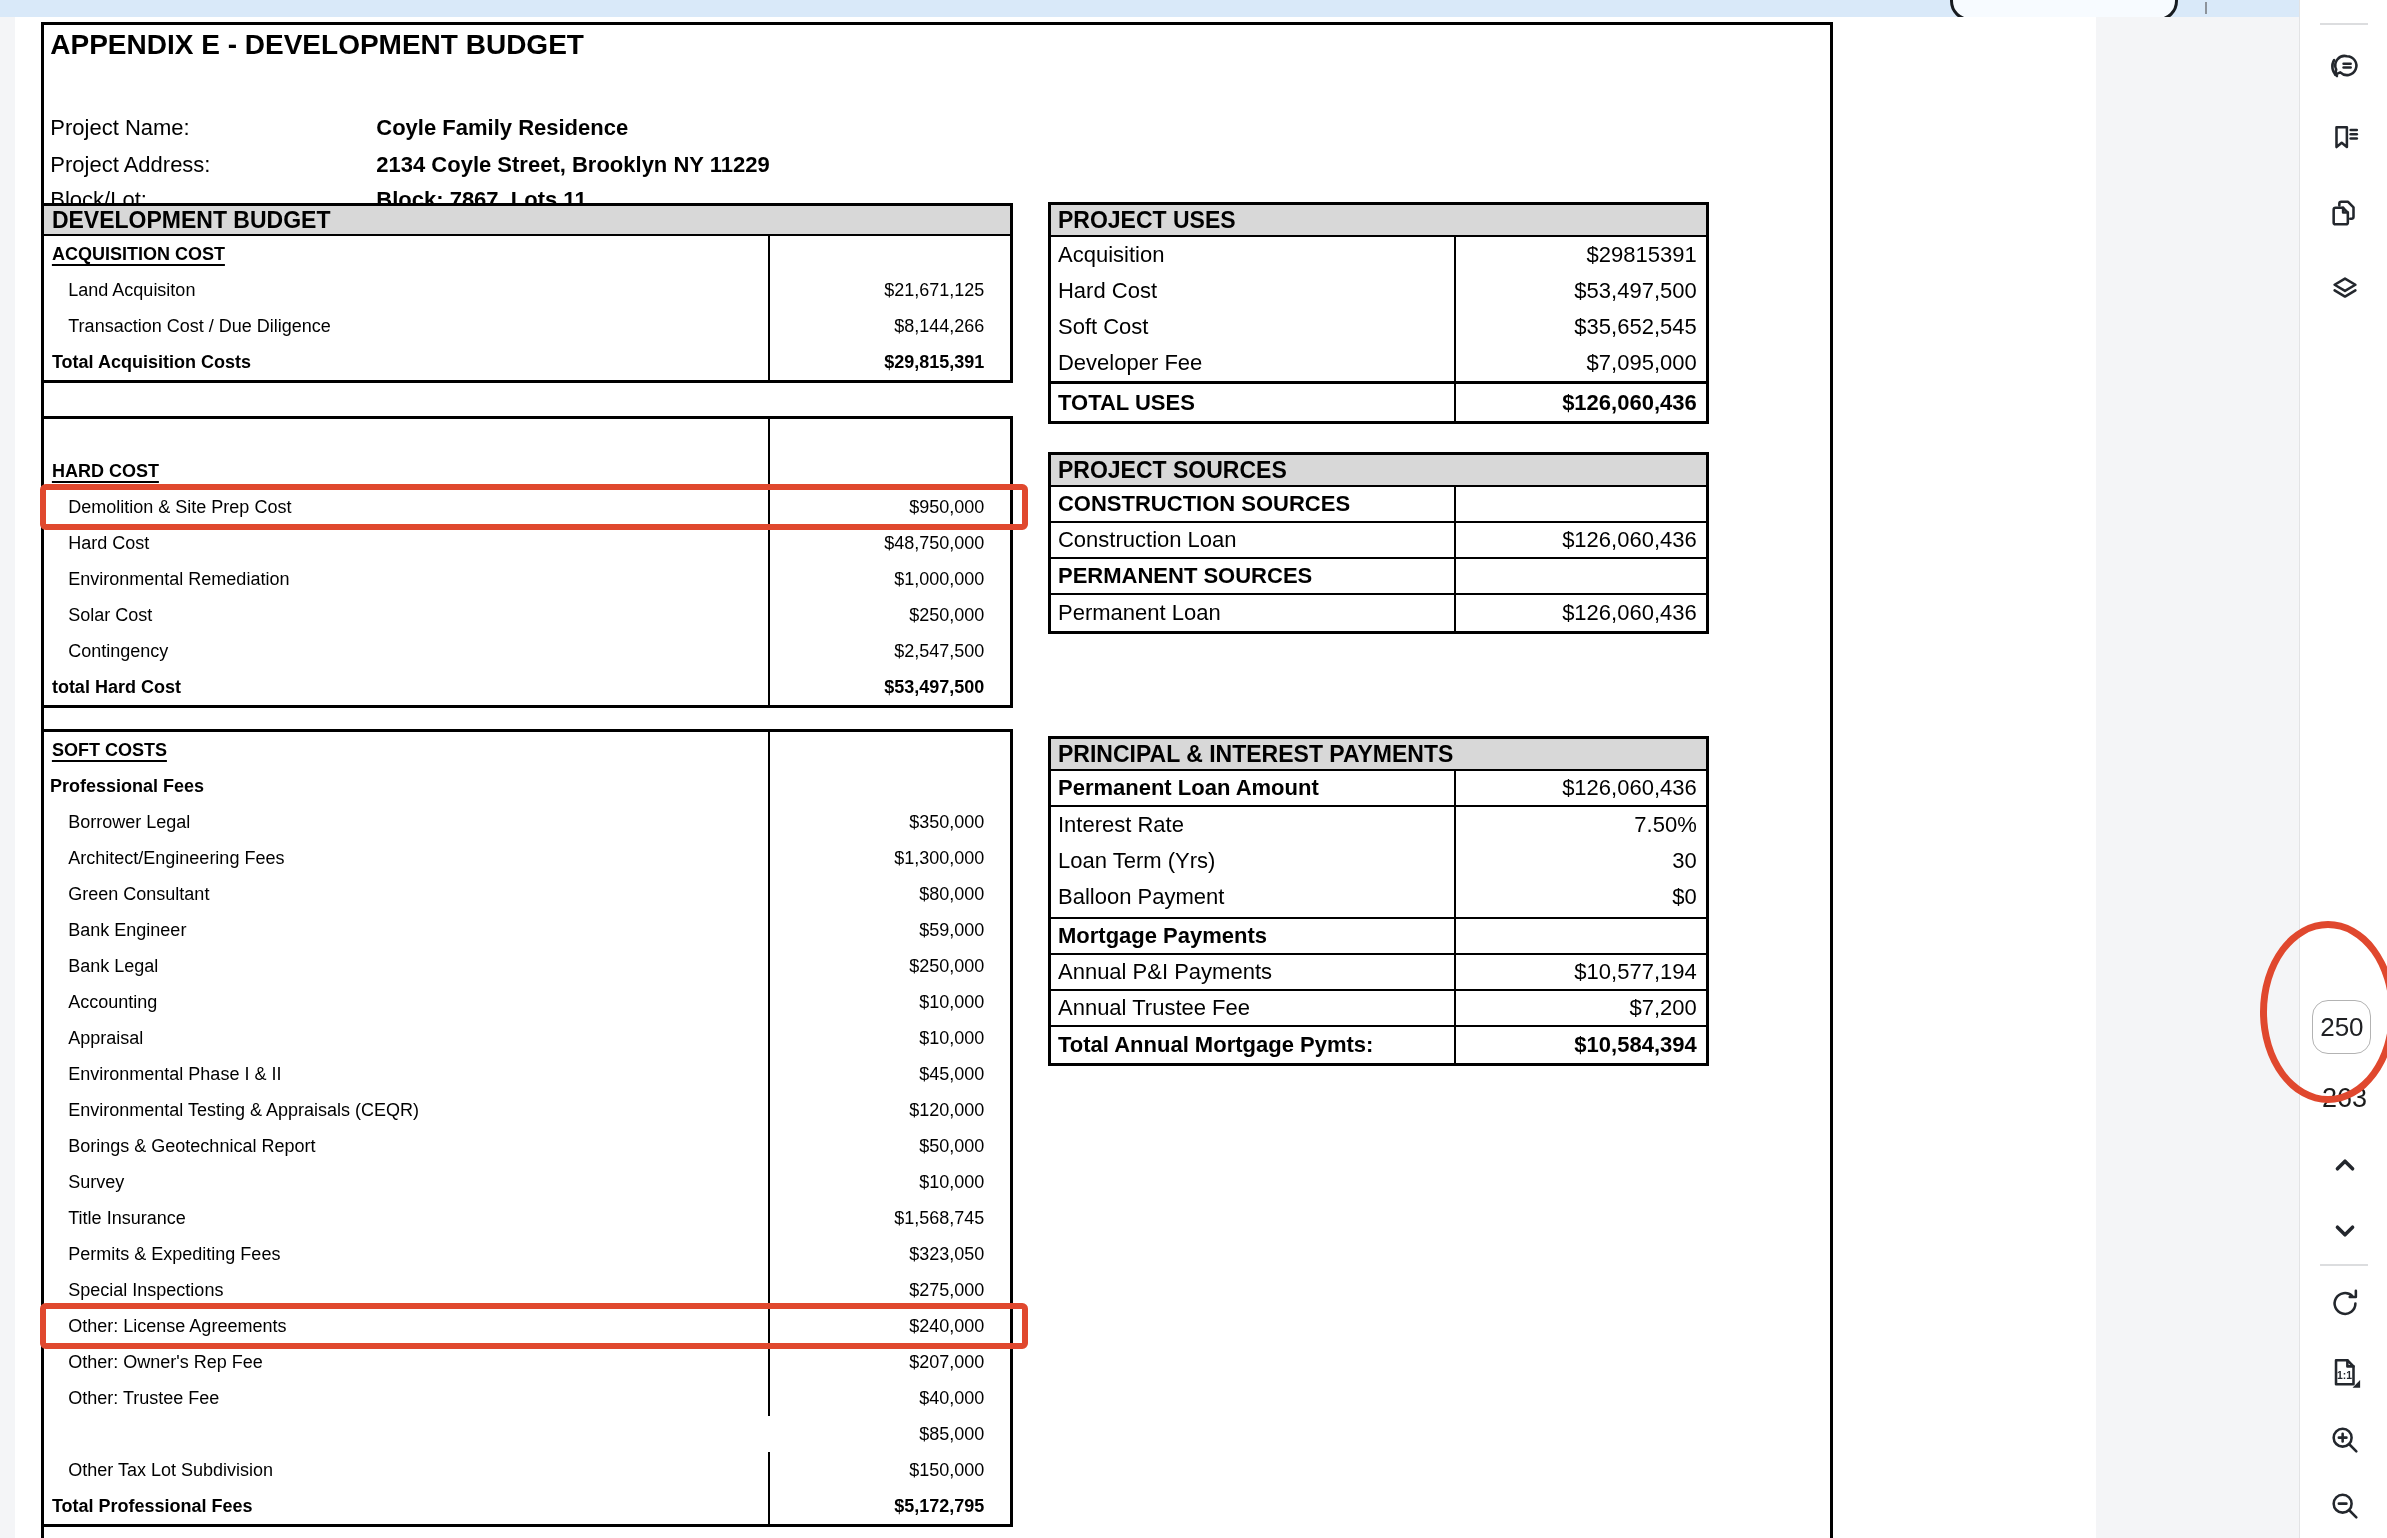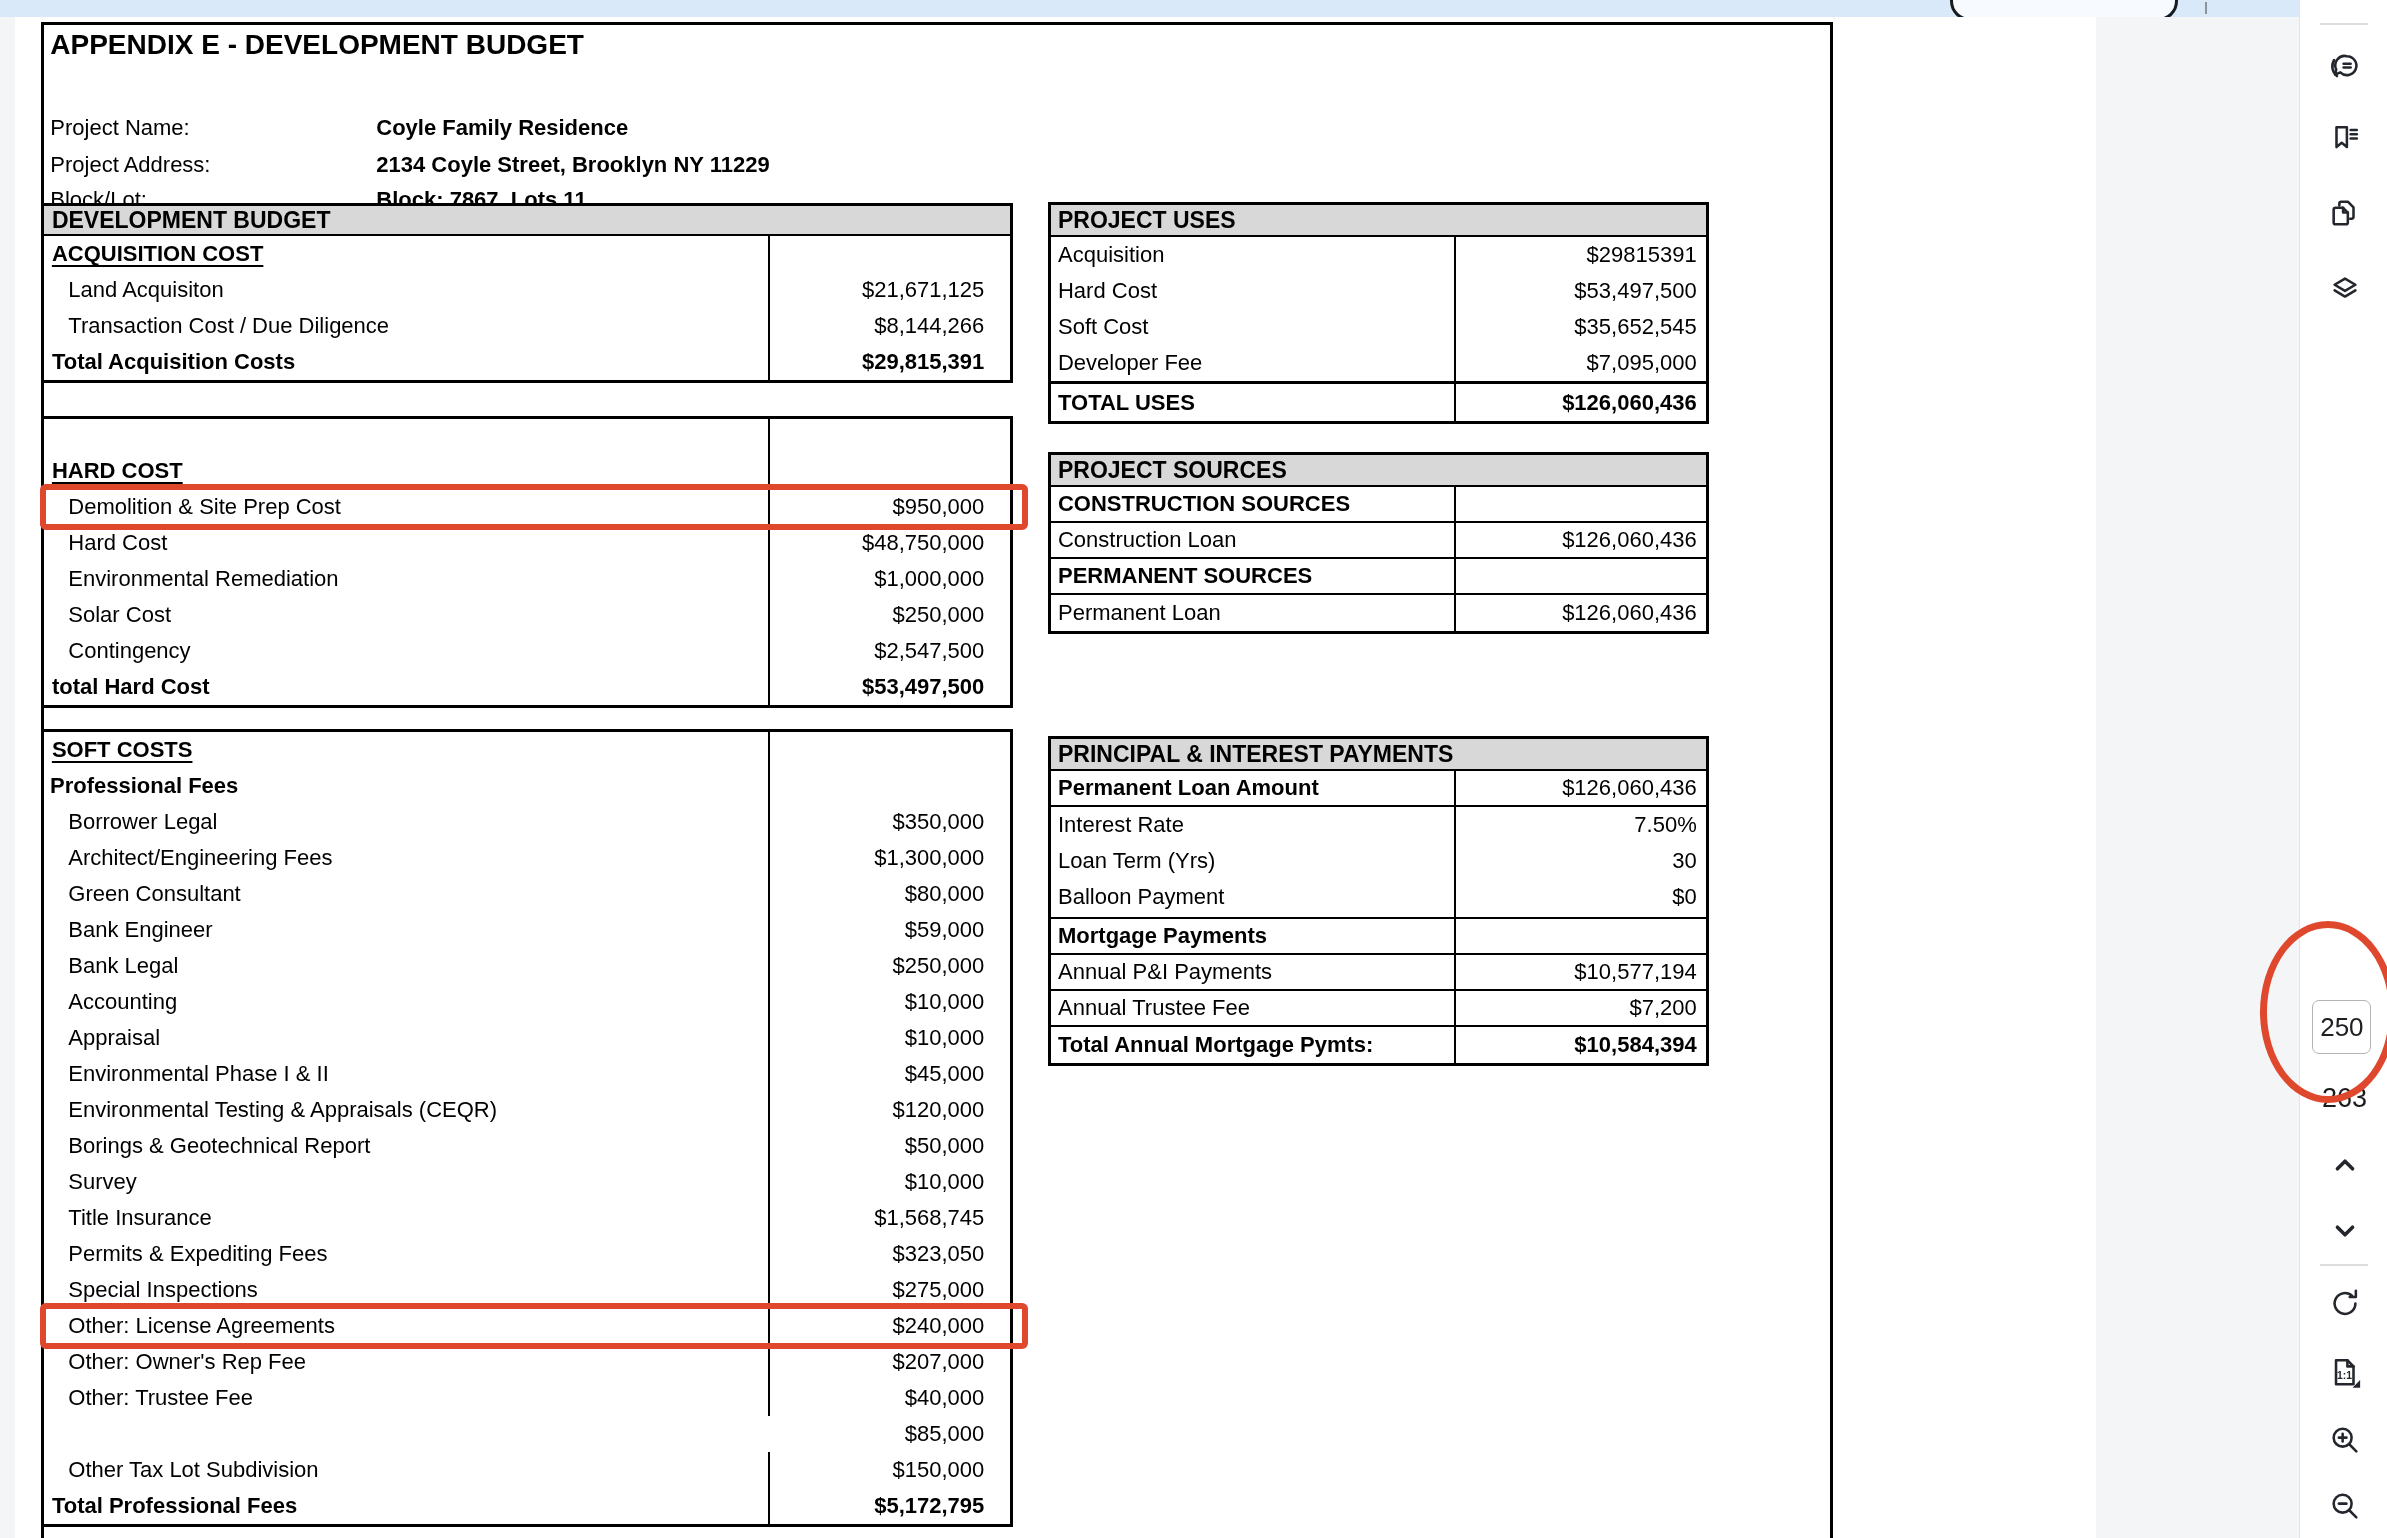--- a/index.html
+++ b/index.html
@@ -20,21 +20,21 @@
   
   .page{position:absolute;left:15.3px;top:17px;width:2081px;height:1522px;background:#ffffff;overflow:hidden;}
   .outer-border{position:absolute;left:26px;top:4.8px;width:1792px;height:1568px;border:3.8px solid #000;box-sizing:border-box;}
   .doc-title{position:absolute;left:35px;top:11.5px;font-size:28px;font-weight:bold;}
   .meta-row{position:absolute;left:35px;height:29px;display:flex;align-items:center;font-size:22px;margin-top:39px;}
   .meta-row .mlabel{width:326px;}
   .meta-row .mvalue{font-weight:bold;}
 
   
   .lblock{position:absolute;left:26px;width:972px;border:3.8px solid #000;box-sizing:border-box;background:#fff;}
-  .lrow{display:flex;height:36px;position:relative;font-size:22px;box-sizing:border-box;}
+  .lrow{display:flex;height:36px;position:relative;font-size:18px;box-sizing:border-box;}
   .lrow .lbl{width:726px;border-right:2.9px solid #000;display:flex;align-items:center;
     padding-left:24px;box-sizing:border-box;}
   .lrow .lbl.full{width:100%;border-right:none;}
   .lrow .val{flex:1;display:flex;align-items:center;justify-content:flex-end;padding-right:26px;}
   .lrow.ghead{height:30px;background:var(--fill);font-weight:bold;border-bottom:2.9px solid #000;font-size:23px;}
   .lrow.ghead .lbl{padding-left:7.6px;}
   .lrow.heading .lbl{font-weight:bold;padding-left:7.6px;text-decoration:underline;
     text-decoration-thickness:1.9px;text-underline-offset:3.8px;}
   .lrow.subheading .lbl{font-weight:bold;padding-left:5.7px;}
   .lrow.total{font-weight:bold;gap:47px;}
@@ -62,21 +62,21 @@
   .rrow.group .val .gline{height:36px;display:flex;align-items:center;justify-content:flex-end;padding-right:9.6px;}
 
   
   .sidebar{position:absolute;left:2299px;top:0;width:89px;height:1539px;background:#fff;border-left:1px solid #e2e3e5;box-sizing:border-box;}
   .sdiv{position:absolute;left:20px;width:48px;height:1.9px;background:#dcdddf;}
   .tool{position:absolute;left:27px;width:36px;height:36px;display:flex;align-items:center;justify-content:center;cursor:pointer;}
   .tool svg{width:34px;height:34px;stroke:var(--ink);stroke-width:2.7;fill:none;stroke-linecap:round;stroke-linejoin:round;}
   .tool svg .thick{stroke-width:3.8;}
   .tool svg .solid{fill:var(--ink);stroke:none;}
   .page-input{position:absolute;left:12.4px;top:1000px;width:57px;height:52px;border:1.9px solid #b3b3b3;
-    border-radius:7px;font-size:26px;text-align:center;color:#202124;background:#fff;
+    border-radius:16px;font-size:26px;text-align:center;color:#202124;background:#fff;
     font-family:"Liberation Sans","DejaVu Sans",sans-serif;box-sizing:content-box;padding:0;}
   .pcount{position:absolute;left:0;top:1083px;width:89px;text-align:center;font-size:27px;color:#1b1b1b;}
 
   
   .red-ellipse{position:absolute;left:2260px;top:921px;width:122px;height:168px;
     border:7.6px solid var(--ann);border-radius:50%;z-index:20;pointer-events:none;}
 </style>
 </head>
 <body>
 

